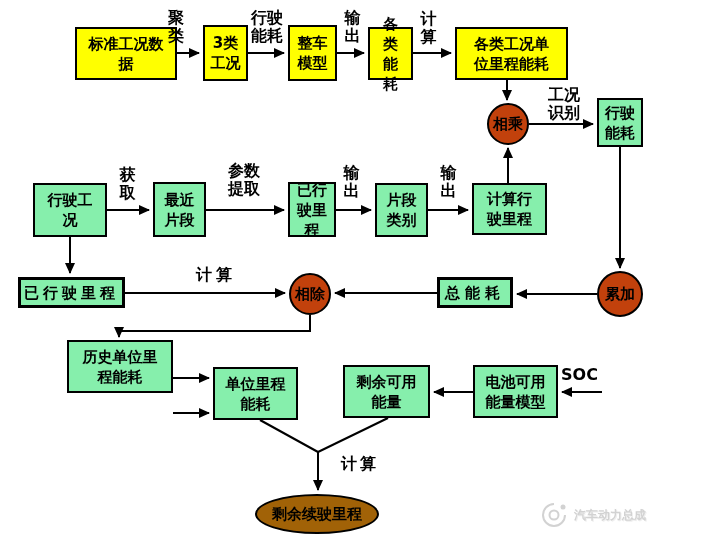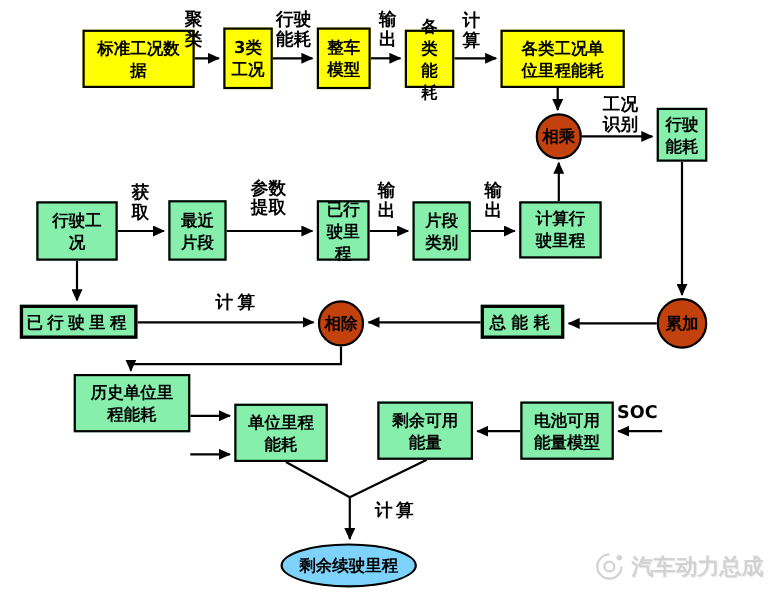--- a/index.html
+++ b/index.html
@@ -14,32 +14,32 @@
   }
   .hl{background:#ffff00;}
   .thick{border-width:3px;}
   .nowrap{white-space:nowrap;}
   .circle{
     position:absolute;box-sizing:border-box;border:2px solid #000;background:#c2410c;
     border-radius:50%;display:flex;align-items:center;justify-content:center;
     font-size:15px;font-weight:bold;white-space:nowrap;
   }
   .ellipse{
-    position:absolute;box-sizing:border-box;border:2px solid #000;background:#7dd3fc;
+    position:absolute;box-sizing:border-box;border:2px solid #000;background:#a16207;
     border-radius:50%;display:flex;align-items:center;justify-content:center;
     font-size:15px;font-weight:bold;white-space:nowrap;
   }
   .elabel{
     position:absolute;font-size:16px;font-weight:bold;line-height:18px;
     text-align:center;
   }
   svg.connectors{position:absolute;left:0;top:0;}
   .watermark{
     position:absolute;left:540px;top:501px;display:flex;align-items:center;gap:6px;
-    color:#d2d2d2;font-size:20px;font-weight:bold;white-space:nowrap;
+    color:#d2d2d2;font-size:12px;font-weight:bold;white-space:nowrap;
     text-shadow:1px 1px 0 #efefef;
   }
 </style>
 </head>
 <body>
 
 <div class="stage">
 
   <svg class="connectors" width="703" height="549" viewBox="0 0 703 549">
     <defs>

